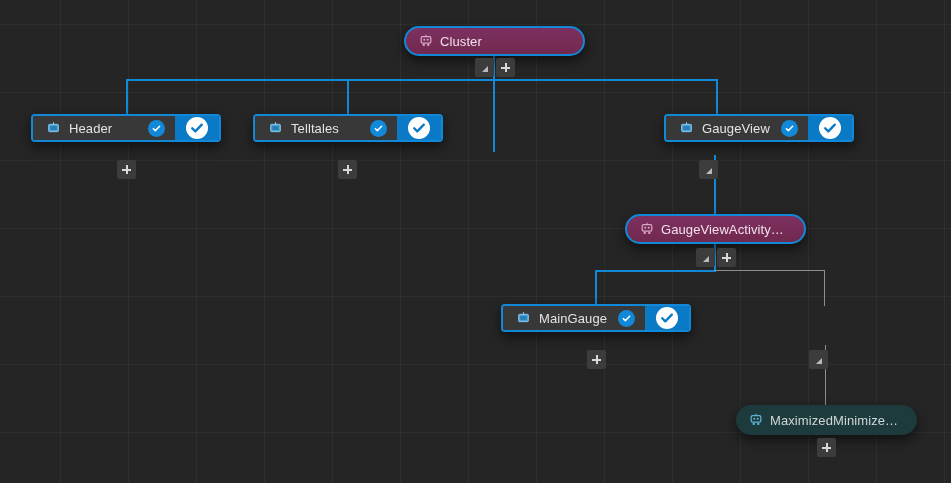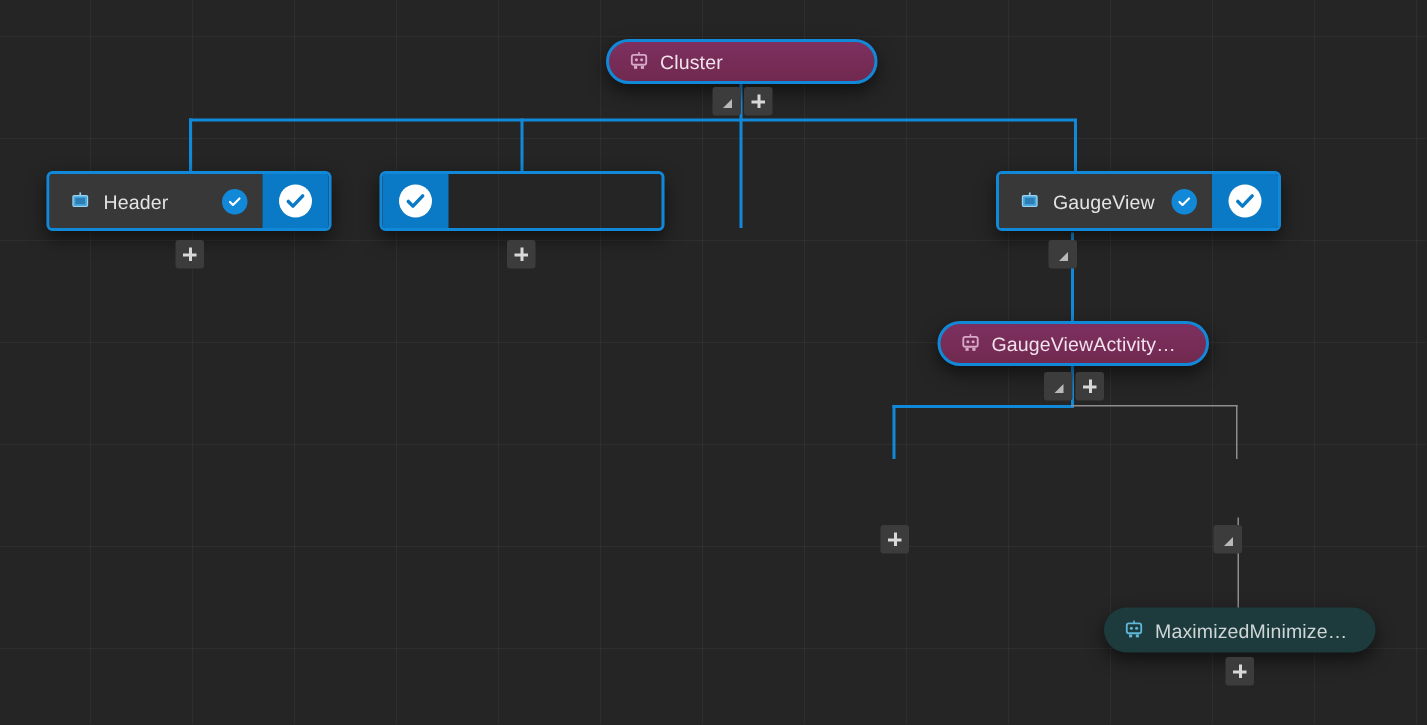--- a/index.html
+++ b/index.html
@@ -52,21 +52,21 @@
     font-size: 13px;
     letter-spacing: .1px;
     white-space: nowrap;
     flex: 1 1 auto;
     overflow: hidden;
     text-overflow: ellipsis;
   }
   
   .node.view {
     border: 2px solid #1289d8;
-    height: 40px;
+    height: 28px;
   }
   .node.view.selected { border-color: #ffffff; }
   .node.view .action {
     width: 44px;
     background: #0a79c6;
     display: flex; align-items: center; justify-content: center;
     flex: 0 0 44px;
   }
   .node.view.selected .action { background: #383838; }
 
@@ -217,20 +217,35 @@
       </span>
     </div>
   </div>
   <div class="tools" style="left:117px; top:160px;">
     <div class="tbtn">
         <span class="plus"></span>
       </div>
   </div>
 
   <div class="node view" style="left:253px; top:114px; width:190px;">
+    <div class="body">
+      <span class="icon">
+        <svg width="13" height="14" viewBox="0 0 16 16">
+            <rect x="2" y="3.5" width="12" height="9" rx="1" fill="#4aa8dd" stroke="#9ad3f0" stroke-width="1"></rect>
+            <rect x="4" y="5.4" width="8" height="5.2" fill="#2c7fb5"></rect>
+            <rect x="7.3" y="1" width="1.4" height="2.6" fill="#9ad3f0"></rect>
+          </svg>
+      </span>
+      <span class="label">Telltales</span>
+      <span class="badge-sm">
+        <svg viewBox="0 0 16 16">
+            <path d="M3.4 8.2 L6.3 11.1 L12.6 4.8" fill="none" stroke="#fff" stroke-width="2.1" stroke-linecap="round" stroke-linejoin="round"></path>
+          </svg>
+      </span>
+    </div>
     <div class="action">
       <span class="check-white">
         <svg viewBox="0 0 16 16">
             <path d="M3.2 8.3 L6.3 11.4 L12.8 4.6" fill="none" stroke="#0a79c6" stroke-width="2.3" stroke-linecap="round" stroke-linejoin="round"></path>
           </svg>
       </span>
     </div>
   </div>
   <div class="tools" style="left:338px; top:160px;">
     <div class="tbtn">
@@ -285,20 +300,44 @@
   </div>
   <div class="tools" style="left:696px; top:248px;">
     <div class="tbtn">
         <span class="tri"></span>
       </div>
     <div class="tbtn">
         <span class="plus"></span>
       </div>
   </div>
 
+  <div class="node view" style="left:501px; top:304px; width:190px;">
+    <div class="body">
+      <span class="icon">
+        <svg width="13" height="14" viewBox="0 0 16 16">
+            <rect x="2" y="3.5" width="12" height="9" rx="1" fill="#4aa8dd" stroke="#9ad3f0" stroke-width="1"></rect>
+            <rect x="4" y="5.4" width="8" height="5.2" fill="#2c7fb5"></rect>
+            <rect x="7.3" y="1" width="1.4" height="2.6" fill="#9ad3f0"></rect>
+          </svg>
+      </span>
+      <span class="label">MainGauge</span>
+      <span class="badge-sm">
+        <svg viewBox="0 0 16 16">
+            <path d="M3.4 8.2 L6.3 11.1 L12.6 4.8" fill="none" stroke="#fff" stroke-width="2.1" stroke-linecap="round" stroke-linejoin="round"></path>
+          </svg>
+      </span>
+    </div>
+    <div class="action">
+      <span class="check-white">
+        <svg viewBox="0 0 16 16">
+            <path d="M3.2 8.3 L6.3 11.4 L12.8 4.6" fill="none" stroke="#0a79c6" stroke-width="2.3" stroke-linecap="round" stroke-linejoin="round"></path>
+          </svg>
+      </span>
+    </div>
+  </div>
   <div class="tools" style="left:587px; top:350px;">
     <div class="tbtn">
         <span class="plus"></span>
       </div>
   </div>
 
   <div class="tools" style="left:809px; top:350px;">
     <div class="tbtn">
         <span class="tri"></span>
       </div>

